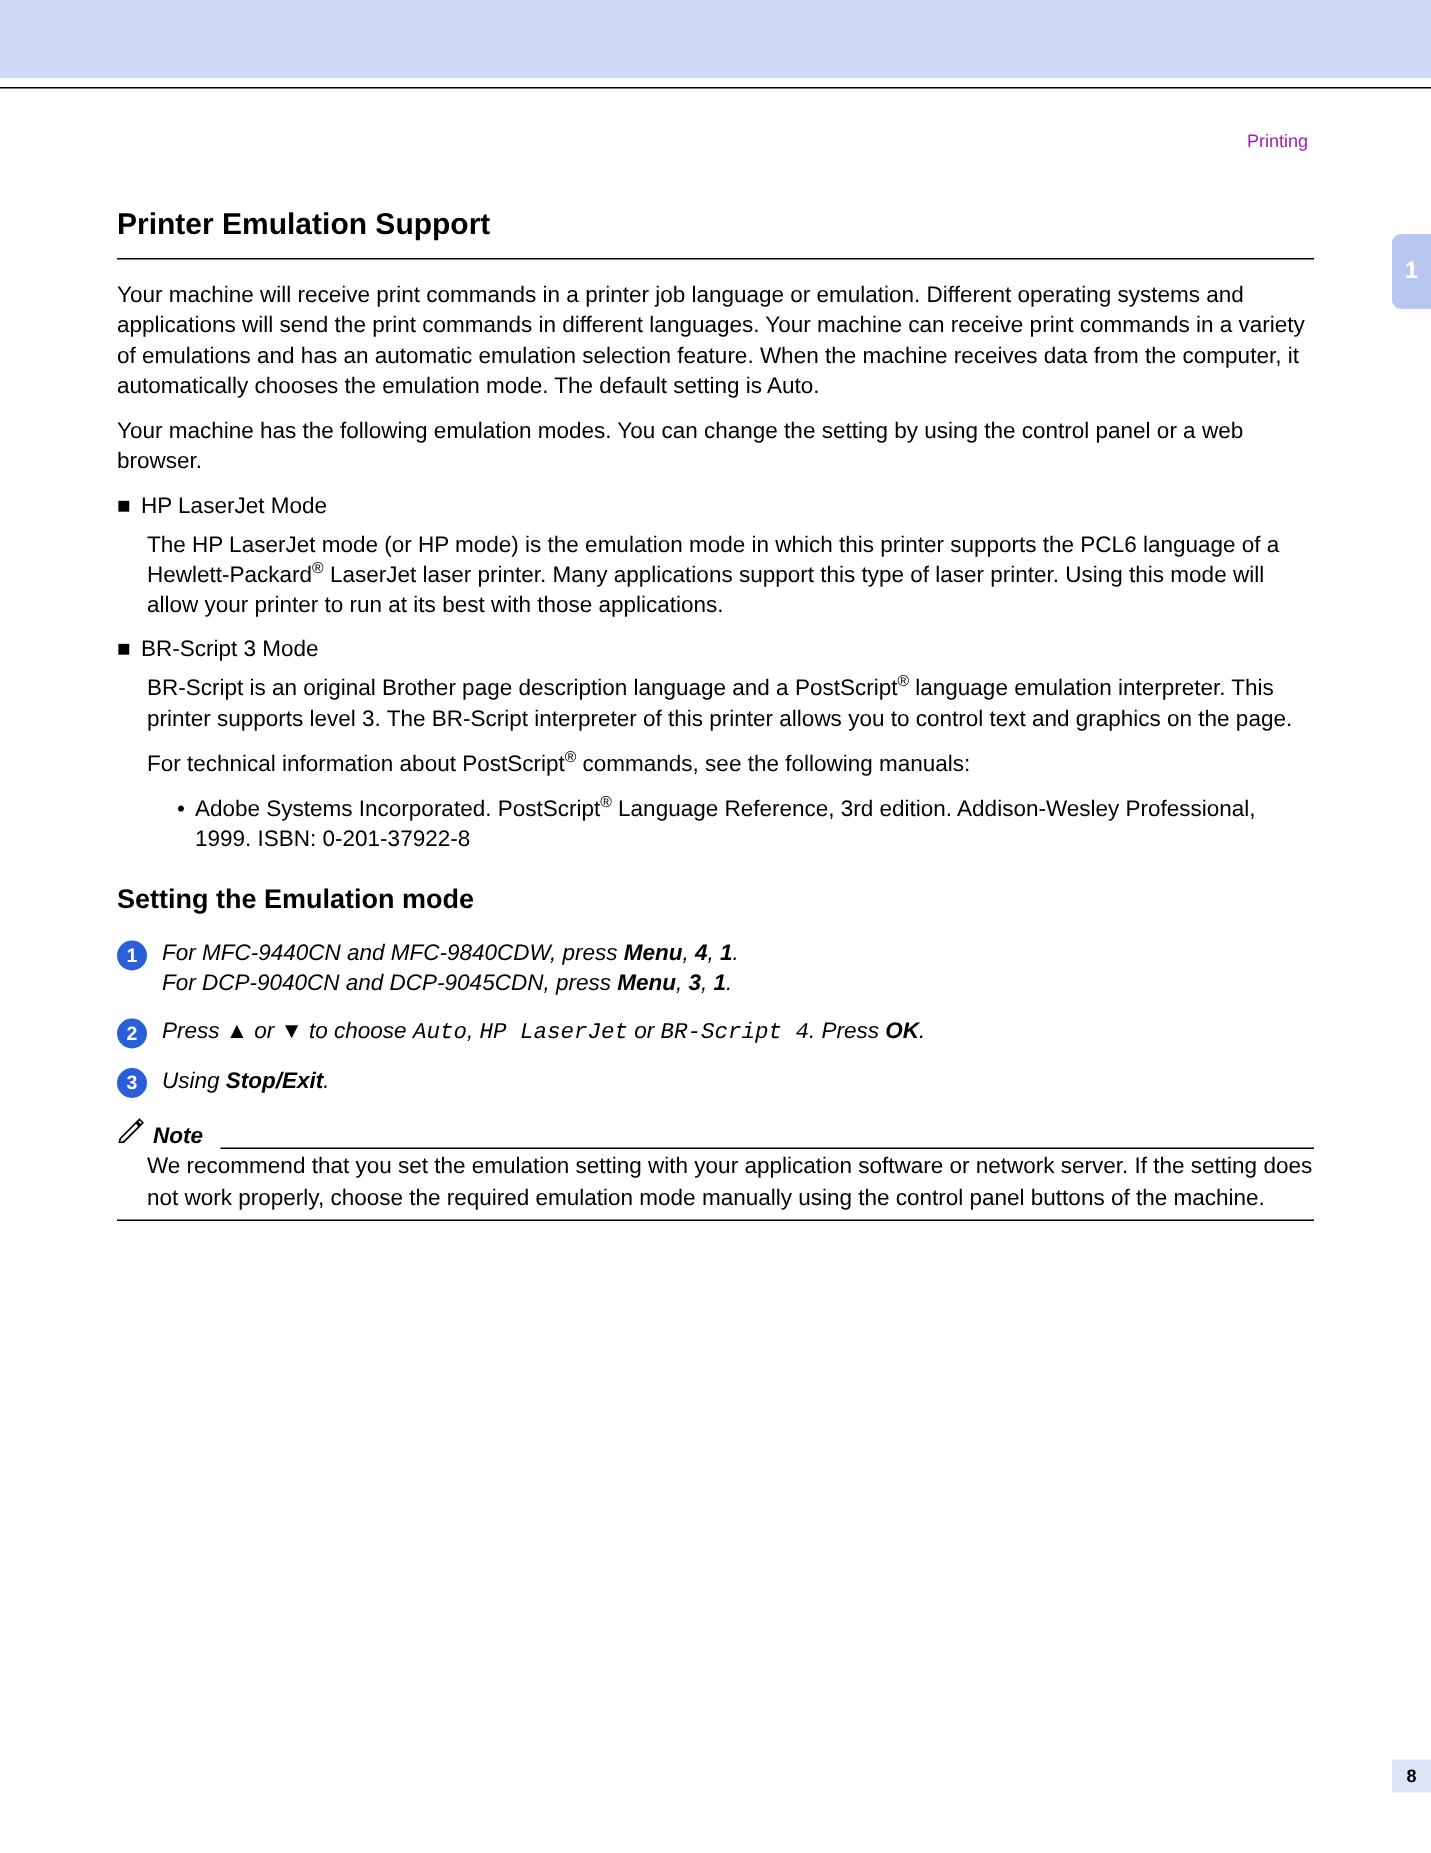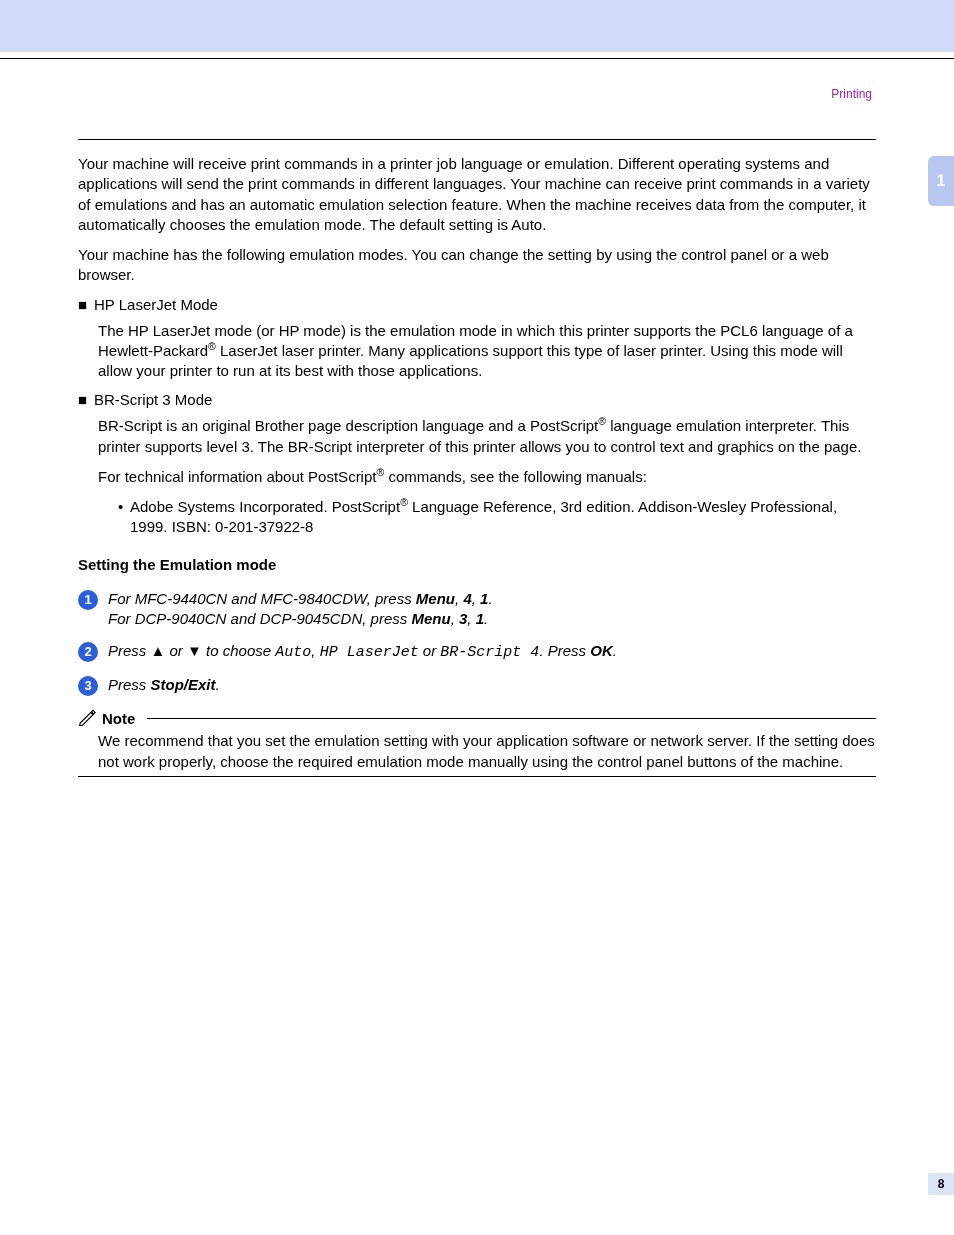--- a/index.html
+++ b/index.html
@@ -42,39 +42,40 @@
   }
   p { margin-bottom: 10px; line-height: 1.35; }
   .mode-item { margin-bottom: 8px; }
   .mode-bullet { display: inline-block; width: 16px; }
   .mode-body { margin-left: 20px; margin-bottom: 10px; line-height: 1.35; }
   sup { font-size: 0.7em; vertical-align: super; line-height: 0; }
   ul.refs { list-style: none; margin-left: 40px; margin-bottom: 10px; }
   ul.refs li { margin-bottom: 8px; position: relative; padding-left: 12px; line-height: 1.35; }
   ul.refs li::before { content: "•"; position: absolute; left: 0; }
   h2 {
-    font-size: 15px;
+    font-size: 18px;
     font-weight: bold;
     margin-top: 18px;
     margin-bottom: 16px;
   }
   .step { display: flex; margin-bottom: 12px; line-height: 1.35; }
   .step-num {
     flex: 0 0 20px; height: 20px; border-radius: 50%;
     background: #2a5fd9; color: #fff; font-size: 13px; font-weight: bold;
     display: flex; align-items: center; justify-content: center;
     margin-right: 10px; margin-top: 1px;
   }
   .step-body { flex: 1; font-style: italic; }
   .mono { font-family: "Courier New", monospace; }
   .note-block { margin-top: 10px; }
   .note-header {
-    display: flex; align-items: center; gap: 6px;
+    display: flex; align-items: flex-end; gap: 6px;
     font-weight: bold; font-size: 15px;
     margin-bottom: 2px;
+    font-style: italic;
   }
   .note-header .line {
     flex: 1; border-top: 1px solid #000; height: 0; margin-left: 6px;
   }
   .note-body { margin-left: 20px; line-height: 1.35; margin-bottom: 2px; }
   .note-bottom-line { border-top: 1px solid #000; margin-top: 4px; }
   .side-tab {
     position: absolute; right: 0; top: 156px;
     width: 26px; height: 50px;
     background: #b7c7f0;
@@ -98,20 +99,21 @@
 
 <div class="top-bar"></div>
 <div class="top-divider"></div>
 
 <div class="side-tab">1</div>
 <div class="page-num-box">8</div>
 
 <div class="content">
   <div class="header-label">Printing</div>
 
+  <h1>Printer Emulation Support</h1>
   <div class="h1-underline"></div>
 
   <p>Your machine will receive print commands in a printer job language or emulation. Different operating systems and applications will send the print commands in different languages. Your machine can receive print commands in a variety of emulations and has an automatic emulation selection feature. When the machine receives data from the computer, it automatically chooses the emulation mode. The default setting is Auto.</p>
   <p>Your machine has the following emulation modes. You can change the setting by using the control panel or a web browser.</p>
 
   <div class="mode-item">
     <span class="mode-bullet">■</span><span>HP LaserJet Mode</span>
   </div>
   <p class="mode-body">
     <span>The HP LaserJet mode (or HP mode) is the emulation mode in which this printer supports the PCL6 language of a Hewlett-Packard</span><sup>®</sup><span> LaserJet laser printer. Many applications support this type of laser printer. Using this mode will allow your printer to run at its best with those applications.</span>
@@ -144,21 +146,21 @@
   <div class="step">
     <div class="step-num">2</div>
     <div class="step-body">
       <span>Press ▲ or ▼ to choose </span><span class="mono">Auto</span><span>, </span><span class="mono">HP LaserJet</span><span> or </span><span class="mono">BR-Script 4</span><span>. Press </span><span class="bold">OK</span><span>.</span>
     </div>
   </div>
 
   <div class="step">
     <div class="step-num">3</div>
     <div class="step-body">
-      <span>Press </span><span class="bold">Stop/Exit</span><span>.</span>
+      <span>Using </span><span class="bold">Stop/Exit</span><span>.</span>
     </div>
   </div>
 
   <div class="note-block">
     <div class="note-header">
       <span class="note-icon">
         <svg viewBox="0 0 24 24">
             <path d="M3 20 L17 6 L20 9 L6 23 L2 24 L3 20 Z M18 5 L20 3 L23 6 L21 8 Z" fill="none" stroke="#000" stroke-width="1.5"></path>
           </svg>
       </span>

